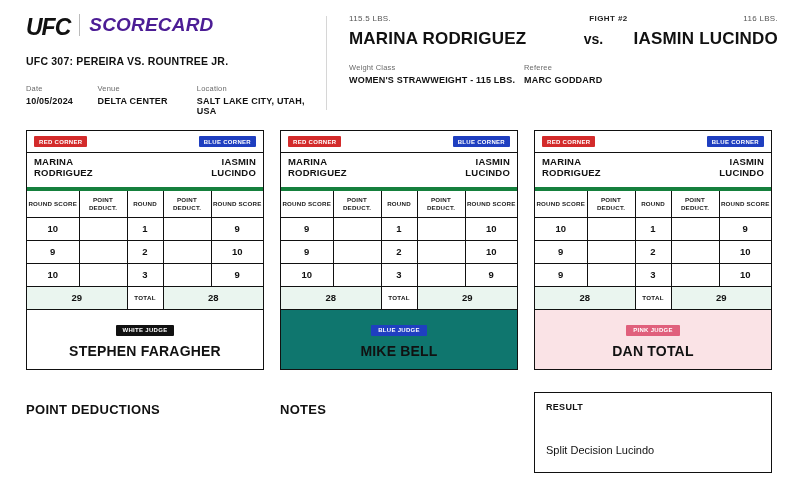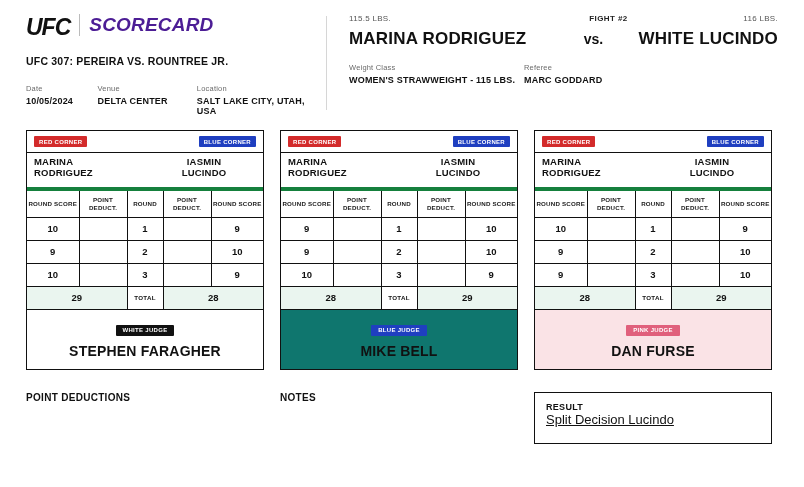--- a/index.html
+++ b/index.html
@@ -68,21 +68,21 @@
   .corner-cell.right { width: 50%; justify-content: flex-end; padding-right: 7px; }
   .tag {
     font-size: 6px; font-weight: bold; color: #fff; letter-spacing: 0.3px;
     padding: 2.5px 5px; border-radius: 1px;
   }
   .tag.red { background: #d32b2b; }
   .tag.blue { background: #1f3fc0; }
 
   .names-row { display: flex; height: 38px; border-bottom: 4px solid #15803d; }
   .name-cell { width: 50%; padding: 4px 7px; line-height: 1.15; }
-  .name-cell.right { text-align: center; }
+  .name-cell.right { text-align: right; }
   .name-cell span { display: block; font-size: 9.5px; font-weight: bold; letter-spacing: 0.2px; }
 
   table.score { width: 100%; border-collapse: collapse; table-layout: fixed; }
   table.score th, table.score td {
     border-top: 1px solid #111; border-right: 1px solid #111;
     text-align: center; font-size: 9.5px;
   }
   table.score tr > *:last-child { border-right: none; }
   table.score thead th {
     border-top: none;
@@ -106,24 +106,24 @@
     padding: 2.5px 7px; letter-spacing: 0.3px; border-radius: 1px;
   }
   .judge-tag.white { background: #111; }
   .judge-tag.blue { background: #1f3fc0; }
   .judge-tag.pink { background: #e0607c; }
   .judge-name { margin-top: 7px; font-size: 14px; font-weight: bold; letter-spacing: 0.2px; }
 
   
   .footer { display: flex; gap: 16px; padding: 22px 26px 0 26px; }
   .fcol { width: 238px; }
-  .fcol-title { font-size: 10px; font-weight: bold; letter-spacing: 0.3px; }
+  .fcol-title { font-size: 13px; font-weight: bold; letter-spacing: 0.3px; margin-top: 10px; }
   .result-box { border: 1px solid #111; padding: 9px 11px 16px 11px; }
   .result-title { font-size: 9px; font-weight: bold; letter-spacing: 0.3px; }
-  .result-value { margin-top: 0; font-size: 13px; text-decoration: underline; }
+  .result-value { margin-top: 32px; font-size: 11px; }
 </style>
 </head>
 <body>
 
 <div class="page">
 
   <div class="header">
     <div class="header-left">
       <div class="brand">
         <div class="ufc-logo">UFC</div>
@@ -151,21 +151,21 @@
 
     <div class="header-right">
       <div class="fight-top">
         <div class="ft-left">115.5 LBS.</div>
         <div class="ft-mid">FIGHT #2</div>
         <div class="ft-right">116 LBS.</div>
       </div>
       <div class="fighters">
         <div class="fighter-name f-left">MARINA RODRIGUEZ</div>
         <div class="vs">vs.</div>
-        <div class="fighter-name f-right">WHITE LUCINDO</div>
+        <div class="fighter-name f-right">IASMIN LUCINDO</div>
       </div>
       <div class="wc-row">
         <div class="wc-col">
           <div class="meta-label">Weight Class</div>
           <div class="meta-value">WOMEN'S STRAWWEIGHT - 115 LBS.</div>
         </div>
         <div class="wc-col">
           <div class="meta-label">Referee</div>
           <div class="meta-value">MARC GODDARD</div>
         </div>
@@ -377,21 +377,21 @@
           </tr>
           <tr class="total-row">
             <td colspan="2">28</td>
             <td class="label">TOTAL</td>
             <td colspan="2">29</td>
           </tr>
         </tbody>
       </table>
       <div class="judge-band pink">
         <span class="judge-tag pink">PINK JUDGE</span>
-        <div class="judge-name">DAN FURSE</div>
+        <div class="judge-name">DAN TOTAL</div>
       </div>
     </div>
 
   </div>
 
   <div class="footer">
     <div class="fcol">
       <div class="fcol-title">POINT DEDUCTIONS</div>
     </div>
     <div class="fcol">

